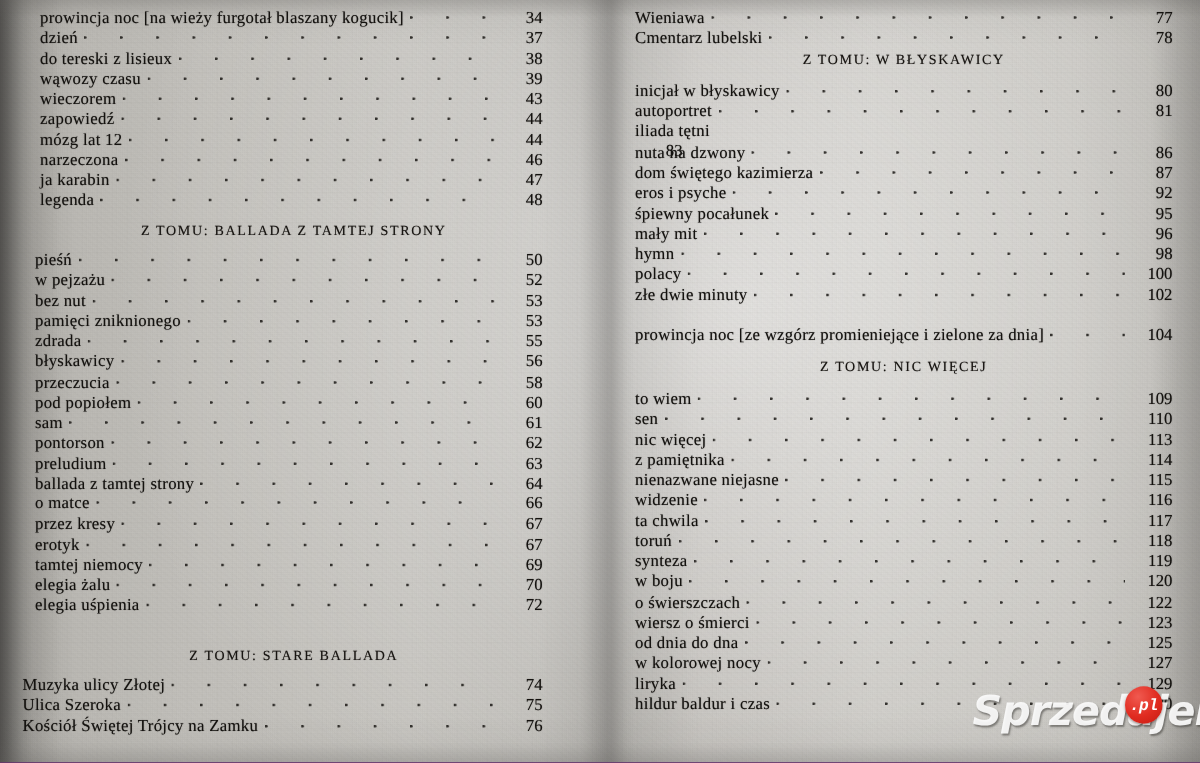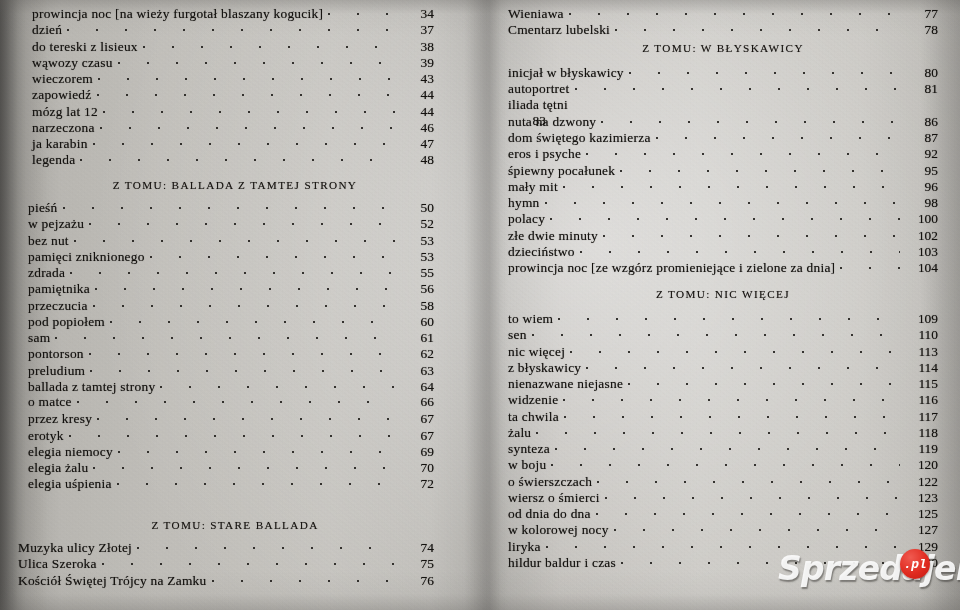--- a/index.html
+++ b/index.html
@@ -235,21 +235,21 @@
         <span class="toc-title">pamięci zniknionego</span>
         <span class="toc-leader"></span>
         <span class="toc-page">53</span>
       </div>
       <div class="toc-row" style="top: 264px; left: 28px; right: 36px;">
         <span class="toc-title">zdrada</span>
         <span class="toc-leader"></span>
         <span class="toc-page">55</span>
       </div>
       <div class="toc-row" style="top: 280.25px; left: 28px; right: 36px;">
-        <span class="toc-title">pamiętnika</span>
+        <span class="toc-title">błyskawicy</span>
         <span class="toc-leader"></span>
         <span class="toc-page">56</span>
       </div>
       <div class="toc-row" style="top: 296.5px; left: 28px; right: 36px;">
         <span class="toc-title">przeczucia</span>
         <span class="toc-leader"></span>
         <span class="toc-page">58</span>
       </div>
       <div class="toc-row" style="top: 312.75px; left: 28px; right: 36px;">
         <span class="toc-title">pod popiołem</span>
@@ -285,21 +285,21 @@
         <span class="toc-title">przez kresy</span>
         <span class="toc-leader"></span>
         <span class="toc-page">67</span>
       </div>
       <div class="toc-row" style="top: 426.5px; left: 28px; right: 36px;">
         <span class="toc-title">erotyk</span>
         <span class="toc-leader"></span>
         <span class="toc-page">67</span>
       </div>
       <div class="toc-row" style="top: 442.75px; left: 28px; right: 36px;">
-        <span class="toc-title">elegia niemocy</span>
+        <span class="toc-title">tamtej niemocy</span>
         <span class="toc-leader"></span>
         <span class="toc-page">69</span>
       </div>
       <div class="toc-row" style="top: 459px; left: 28px; right: 36px;">
         <span class="toc-title">elegia żalu</span>
         <span class="toc-leader"></span>
         <span class="toc-page">70</span>
       </div>
       <div class="toc-row" style="top: 475.25px; left: 28px; right: 36px;">
         <span class="toc-title">elegia uśpienia</span>
@@ -383,25 +383,20 @@
       <div class="toc-row" style="top: 210.25px; left: 22px; right: 22px;">
         <span class="toc-title">polacy</span>
         <span class="toc-leader"></span>
         <span class="toc-page">100</span>
       </div>
       <div class="toc-row" style="top: 226.5px; left: 22px; right: 22px;">
         <span class="toc-title">złe dwie minuty</span>
         <span class="toc-leader"></span>
         <span class="toc-page">102</span>
       </div>
-      <div class="toc-row" style="top: 242.75px; left: 22px; right: 22px;">
-        <span class="toc-title">dzieciństwo</span>
-        <span class="toc-leader"></span>
-        <span class="toc-page">103</span>
-      </div>
       <div class="toc-row" style="top: 259px; left: 22px; right: 22px;">
         <span class="toc-title">prowincja noc [ze wzgórz promieniejące i zielone za dnia]</span>
         <span class="toc-leader"></span>
         <span class="toc-page">104</span>
       </div>
       <div class="section-head" style="top: 288px;">Z TOMU: NIC WIĘCEJ</div>
       <div class="toc-row" style="top: 310px; left: 22px; right: 22px;">
         <span class="toc-title">to wiem</span>
         <span class="toc-leader"></span>
         <span class="toc-page">109</span>
@@ -410,41 +405,41 @@
         <span class="toc-title">sen</span>
         <span class="toc-leader"></span>
         <span class="toc-page">110</span>
       </div>
       <div class="toc-row" style="top: 342.5px; left: 22px; right: 22px;">
         <span class="toc-title">nic więcej</span>
         <span class="toc-leader"></span>
         <span class="toc-page">113</span>
       </div>
       <div class="toc-row" style="top: 358.75px; left: 22px; right: 22px;">
-        <span class="toc-title">z błyskawicy</span>
+        <span class="toc-title">z pamiętnika</span>
         <span class="toc-leader"></span>
         <span class="toc-page">114</span>
       </div>
       <div class="toc-row" style="top: 375px; left: 22px; right: 22px;">
         <span class="toc-title">nienazwane niejasne</span>
         <span class="toc-leader"></span>
         <span class="toc-page">115</span>
       </div>
       <div class="toc-row" style="top: 391.25px; left: 22px; right: 22px; justify-content: flex-end;">
         <span class="toc-title">widzenie</span>
         <span class="toc-leader"></span>
         <span class="toc-page">116</span>
       </div>
       <div class="toc-row" style="top: 407.5px; left: 22px; right: 22px;">
         <span class="toc-title">ta chwila</span>
         <span class="toc-leader"></span>
         <span class="toc-page">117</span>
       </div>
       <div class="toc-row" style="top: 423.75px; left: 22px; right: 22px;">
-        <span class="toc-title">żalu</span>
+        <span class="toc-title">toruń</span>
         <span class="toc-leader"></span>
         <span class="toc-page">118</span>
       </div>
       <div class="toc-row" style="top: 440px; left: 22px; right: 22px;">
         <span class="toc-title">synteza</span>
         <span class="toc-leader"></span>
         <span class="toc-page">119</span>
       </div>
       <div class="toc-row" style="top: 456.25px; left: 22px; right: 22px;">
         <span class="toc-title">w boju</span>

